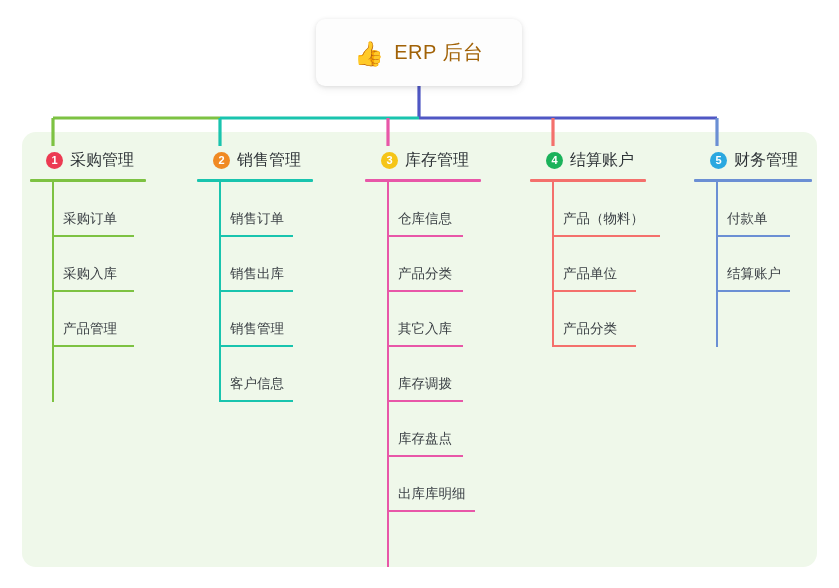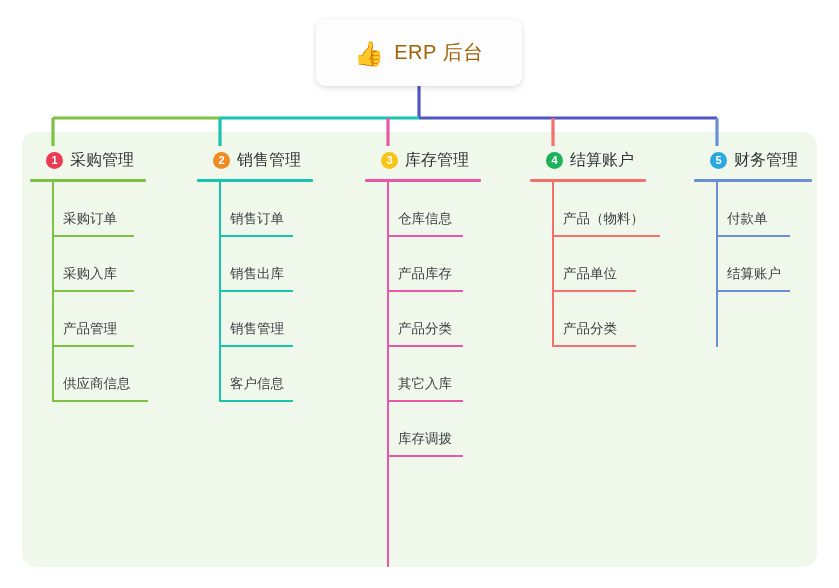--- a/index.html
+++ b/index.html
@@ -158,24 +158,20 @@
           <div class="leaf-rule" style="background: rgb(125, 194, 66); width: 82px;"></div>
         </div>
         <div class="leaf">
           <span class="leaf-text">采购入库</span>
           <div class="leaf-rule" style="background: rgb(125, 194, 66); width: 82px;"></div>
         </div>
         <div class="leaf">
           <span class="leaf-text">产品管理</span>
           <div class="leaf-rule" style="background: rgb(125, 194, 66); width: 82px;"></div>
         </div>
-        <div class="leaf">
-          <span class="leaf-text">供应商信息</span>
-          <div class="leaf-rule" style="background: rgb(125, 194, 66); width: 96px;"></div>
-        </div>
       </div>
     </div>
     <div class="column" style="left: 197px; top: 147px; width: 160px;">
       <div class="col-header">
         <span class="badge" style="background: rgb(240, 138, 35);">2</span>
         <span class="col-title">销售管理</span>
       </div>
       <div class="header-rule" style="background: rgb(25, 196, 174); width: 116px;"></div>
       <div class="leaves">
         <div class="spine" style="background: rgb(25, 196, 174); height: 220px;"></div>
@@ -203,34 +199,38 @@
         <span class="col-title">库存管理</span>
       </div>
       <div class="header-rule" style="background: rgb(232, 87, 168); width: 116px;"></div>
       <div class="leaves">
         <div class="spine" style="background: rgb(232, 87, 168); height: 385px;"></div>
         <div class="leaf">
           <span class="leaf-text">仓库信息</span>
           <div class="leaf-rule" style="background: rgb(232, 87, 168); width: 76px;"></div>
         </div>
         <div class="leaf">
-          <span class="leaf-text">产品库存</span>
-          <div class="leaf-rule" style="background: rgb(232, 87, 168); width: 76px;"></div>
-        </div>
-        <div class="leaf">
           <span class="leaf-text">产品分类</span>
           <div class="leaf-rule" style="background: rgb(232, 87, 168); width: 76px;"></div>
         </div>
         <div class="leaf">
           <span class="leaf-text">其它入库</span>
           <div class="leaf-rule" style="background: rgb(232, 87, 168); width: 76px;"></div>
         </div>
         <div class="leaf">
           <span class="leaf-text">库存调拨</span>
           <div class="leaf-rule" style="background: rgb(232, 87, 168); width: 76px;"></div>
+        </div>
+        <div class="leaf">
+          <span class="leaf-text">库存盘点</span>
+          <div class="leaf-rule" style="background: rgb(232, 87, 168); width: 76px;"></div>
+        </div>
+        <div class="leaf">
+          <span class="leaf-text">出库库明细</span>
+          <div class="leaf-rule" style="background: rgb(232, 87, 168); width: 88px;"></div>
         </div>
       </div>
     </div>
     <div class="column" style="left: 530px; top: 147px; width: 160px;">
       <div class="col-header">
         <span class="badge" style="background: rgb(27, 178, 91);">4</span>
         <span class="col-title">结算账户</span>
       </div>
       <div class="header-rule" style="background: rgb(244, 112, 108); width: 116px;"></div>
       <div class="leaves">

